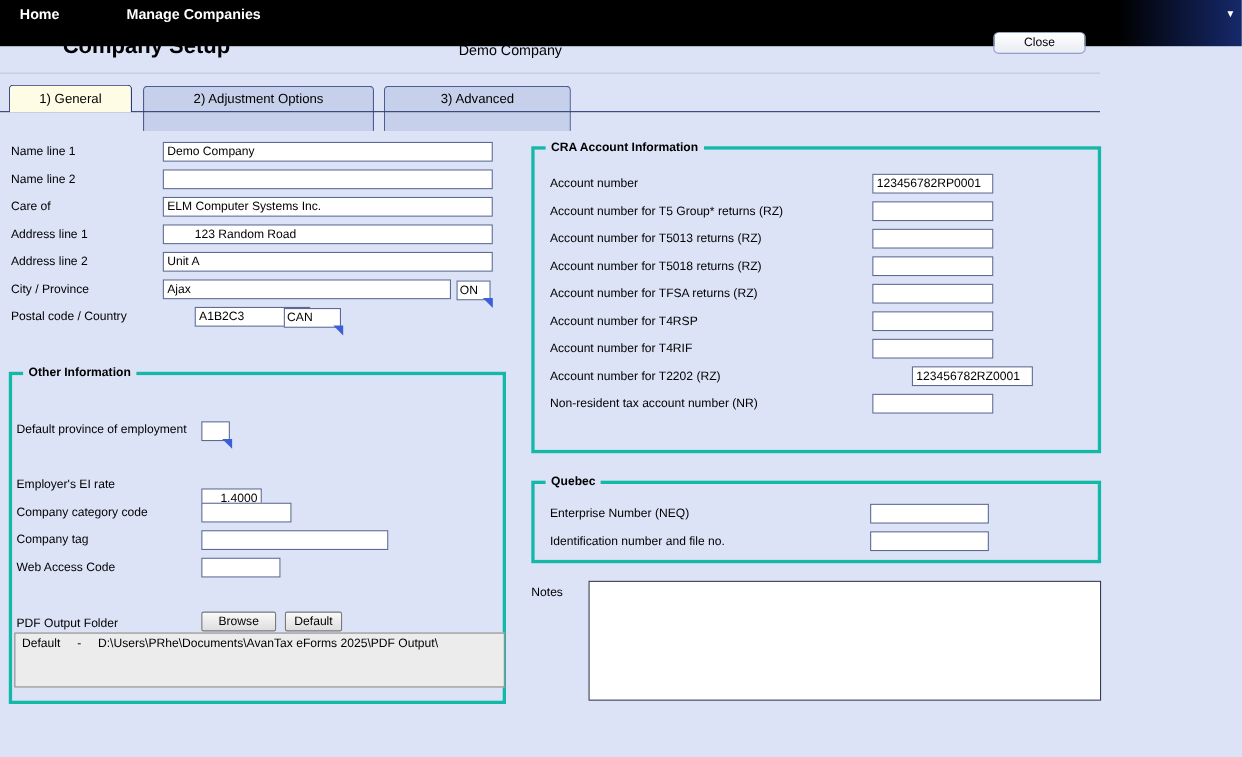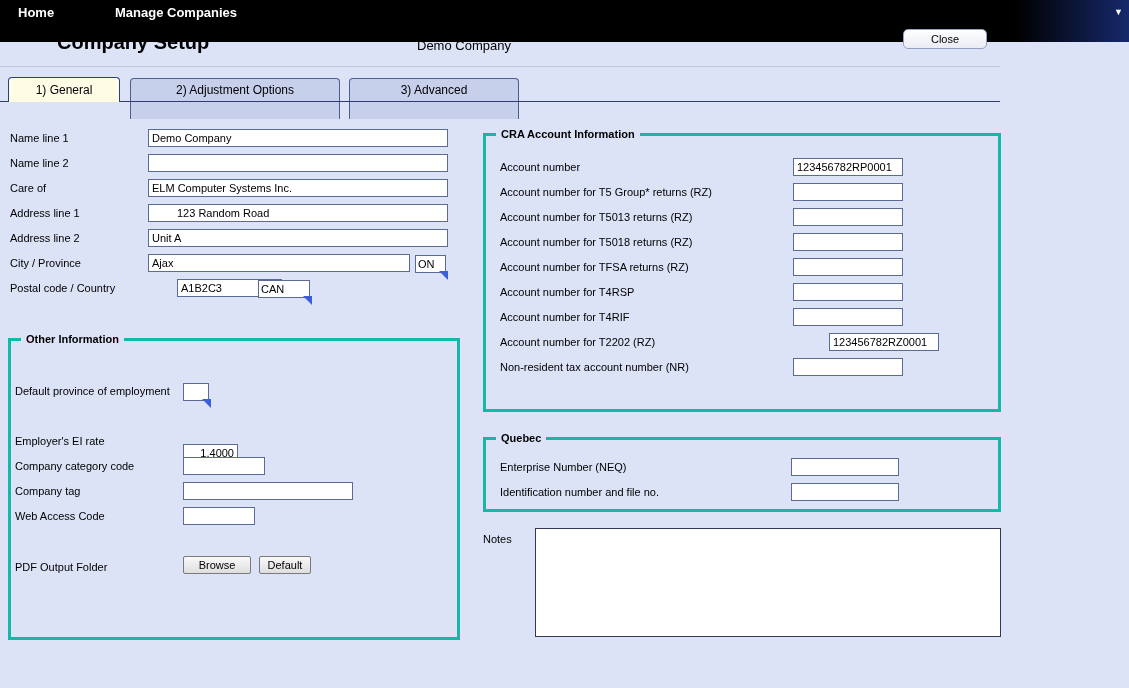--- a/index.html
+++ b/index.html
@@ -130,20 +130,23 @@
     <div class="lbl" style="left:4px;top:144px">Company tag</div>
     <input class="tbx" style="left: 172px; top: 141px; width: 170px;" value="">
 
     <div class="lbl" style="left:4px;top:169px">Web Access Code</div>
     <input class="tbx" style="left: 172px; top: 166px; width: 72px;" value="">
 
     <div class="lbl" style="left:4px;top:220px">PDF Output Folder</div>
     <button class="gbtn" style="left:172px;top:215px;width:68px">Browse</button>
     <button class="gbtn" style="left:248px;top:215px;width:52px">Default</button>
 
+    <div class="listbox" style="left:2px;top:234px;width:446px;height:50px">
+      <div class="row">Default     -     D:\Users\PRhe\Documents\AvanTax eForms 2025\PDF Output\</div>
+    </div>
   </div>
 
   <div class="groupbox" style="left:483px;top:133px;width:518px;height:279px">
     <div class="legend">CRA Account Information</div>
 
     <div class="lbl" style="left:14px;top:25px">Account number</div>
     <input class="tbx" style="left: 307px; top: 22px; width: 110px;" value="123456782RP0001">
 
     <div class="lbl" style="left:14px;top:50px">Account number for T5 Group*  returns (RZ)</div>
     <input class="tbx" style="left: 307px; top: 47px; width: 110px;" value="">

